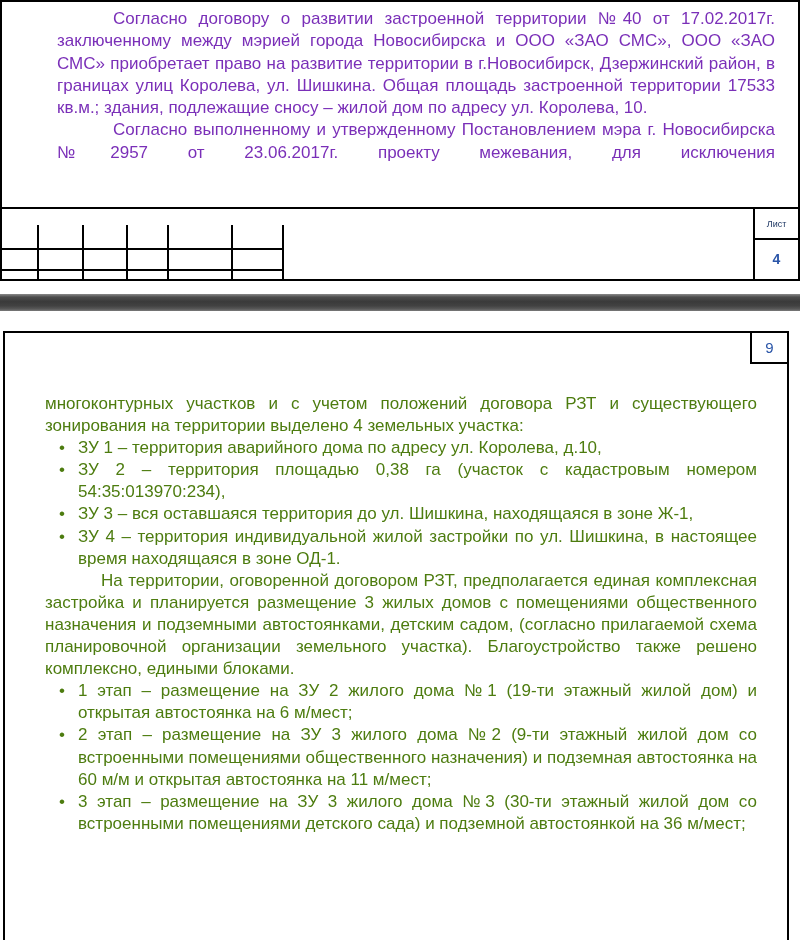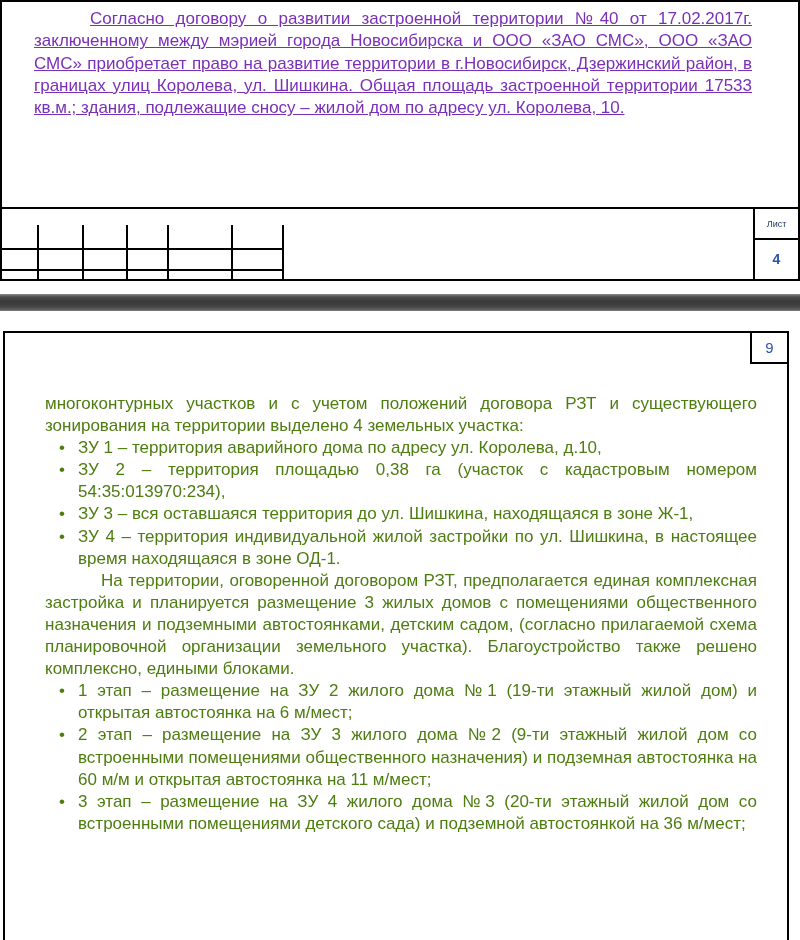--- a/index.html
+++ b/index.html
@@ -3,23 +3,23 @@
 <meta charset="utf-8">
 <style>
   * { margin:0; padding:0; box-sizing:border-box; }
   html,body { width:800px; height:940px; background:#ffffff; overflow:hidden;
               font-family:"Liberation Sans", sans-serif; }
   #stage { position:relative; width:800px; height:940px; background:#fff; }
 
   
   .page1 { position:absolute; left:0; top:0; width:800px; height:281px;
            border:2px solid #000; background:#fff; overflow:hidden; }
-  .p1-text { position:absolute; left:32px; top:6px; width:718px;
+  .p1-text { position:absolute; left:55px; top:6px; width:718px;
              font-size:17px; line-height:22.3px; color:#7a2fb8;
-             text-align:justify;text-decoration:underline; }
+             text-align:justify; }
   .p1-text p { text-indent:56px; }
   .p1-text p.just-last { text-align-last:justify; }
 
   
   .titleblock { position:absolute; left:0; right:0; bottom:0; height:72px;
                 border-top:2px solid #000; background:#fff; }
   .tb-grid { position:absolute; left:0; top:0; width:282px; height:100%;
              display:grid;
              grid-template-columns:37px 45px 44px 41px 64px 51px;
              grid-template-rows:25px 21px 1fr;margin-top:16px; }
@@ -65,20 +65,21 @@
            margin-right:11px; }
 </style>
 </head>
 <body>
 
 <div id="stage">
 
   <div class="page1">
     <div class="p1-text">
       <p>Согласно договору  о развитии застроенной территории №40 от 17.02.2017г. заключенному между мэрией города Новосибирска и ООО «ЗАО СМС», ООО «ЗАО СМС» приобретает право на развитие территории в г.Новосибирск, Дзержинский район, в границах улиц Королева, ул. Шишкина. Общая площадь застроенной территории 17533 кв.м.; здания, подлежащие сносу – жилой дом по адресу ул. Королева, 10.</p>
+      <p class="just-last">Согласно выполненному и утвержденному Постановлением мэра г. Новосибирска №2957 от 23.06.2017г. проекту межевания, для исключения</p>
     </div>
 
     <div class="titleblock">
       <div class="tb-grid">
         <div class="c"></div>
         <div class="c"></div>
         <div class="c"></div>
         <div class="c"></div>
         <div class="c"></div>
         <div class="c"></div>
@@ -137,19 +138,19 @@
         <li class="b-row">
           <span class="b-dot">•</span>
           <span class="b-txt">1 этап – размещение на ЗУ 2 жилого дома №1 (19-ти этажный жилой дом) и открытая автостоянка на 6 м/мест;</span>
         </li>
         <li class="b-row">
           <span class="b-dot">•</span>
           <span class="b-txt">2 этап – размещение на ЗУ 3 жилого дома №2 (9-ти этажный жилой дом со встроенными помещениями общественного назначения) и подземная автостоянка на 60 м/м и открытая автостоянка на 11 м/мест;</span>
         </li>
         <li class="b-row">
           <span class="b-dot">•</span>
-          <span class="b-txt">3 этап – размещение на ЗУ 4 жилого дома №3 (20-ти этажный жилой дом со встроенными помещениями детского сада) и подземной автостоянкой на 36 м/мест;</span>
+          <span class="b-txt">3 этап – размещение на ЗУ 3 жилого дома №3 (30-ти этажный жилой дом со встроенными помещениями детского сада) и подземной автостоянкой на 36 м/мест;</span>
         </li>
       </ul>
     </div>
   </div>
 
 </div>
 
 </body></html>

